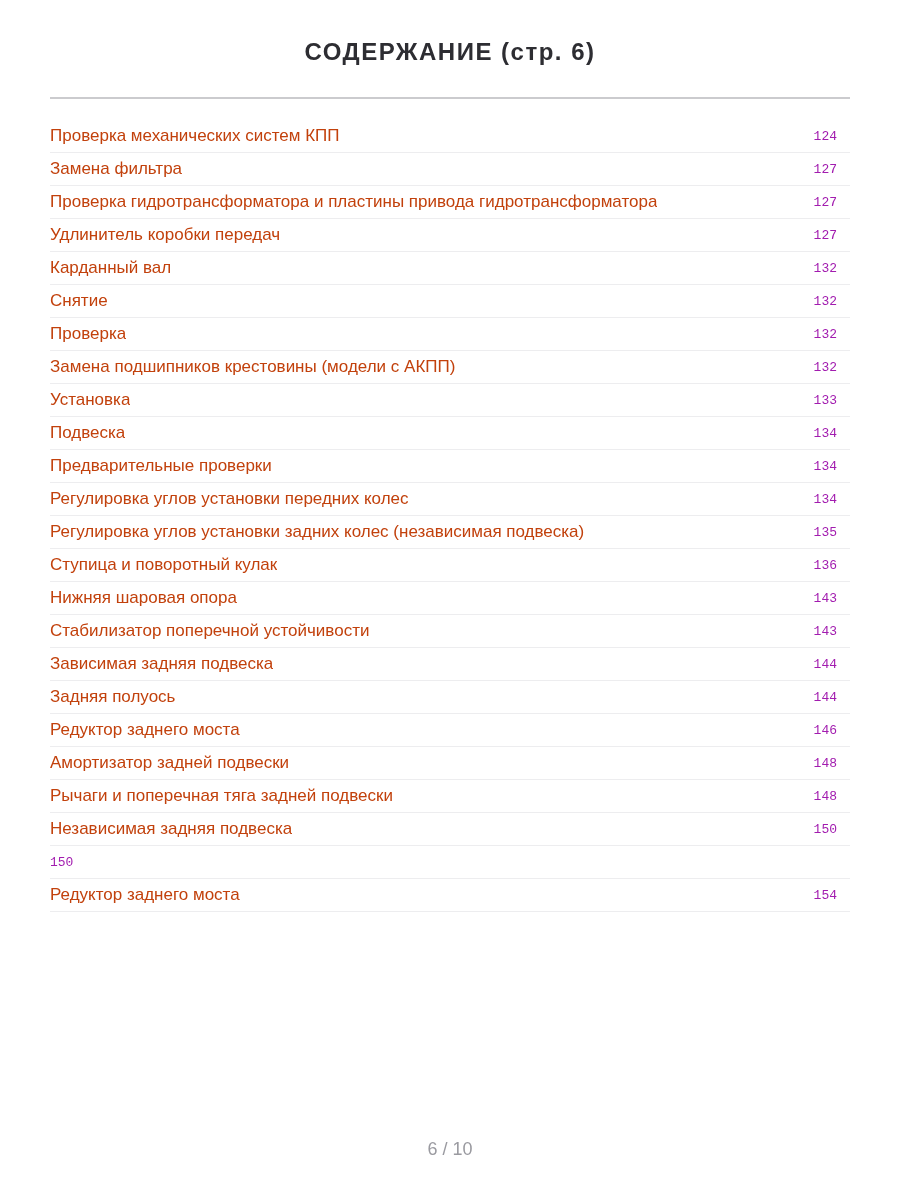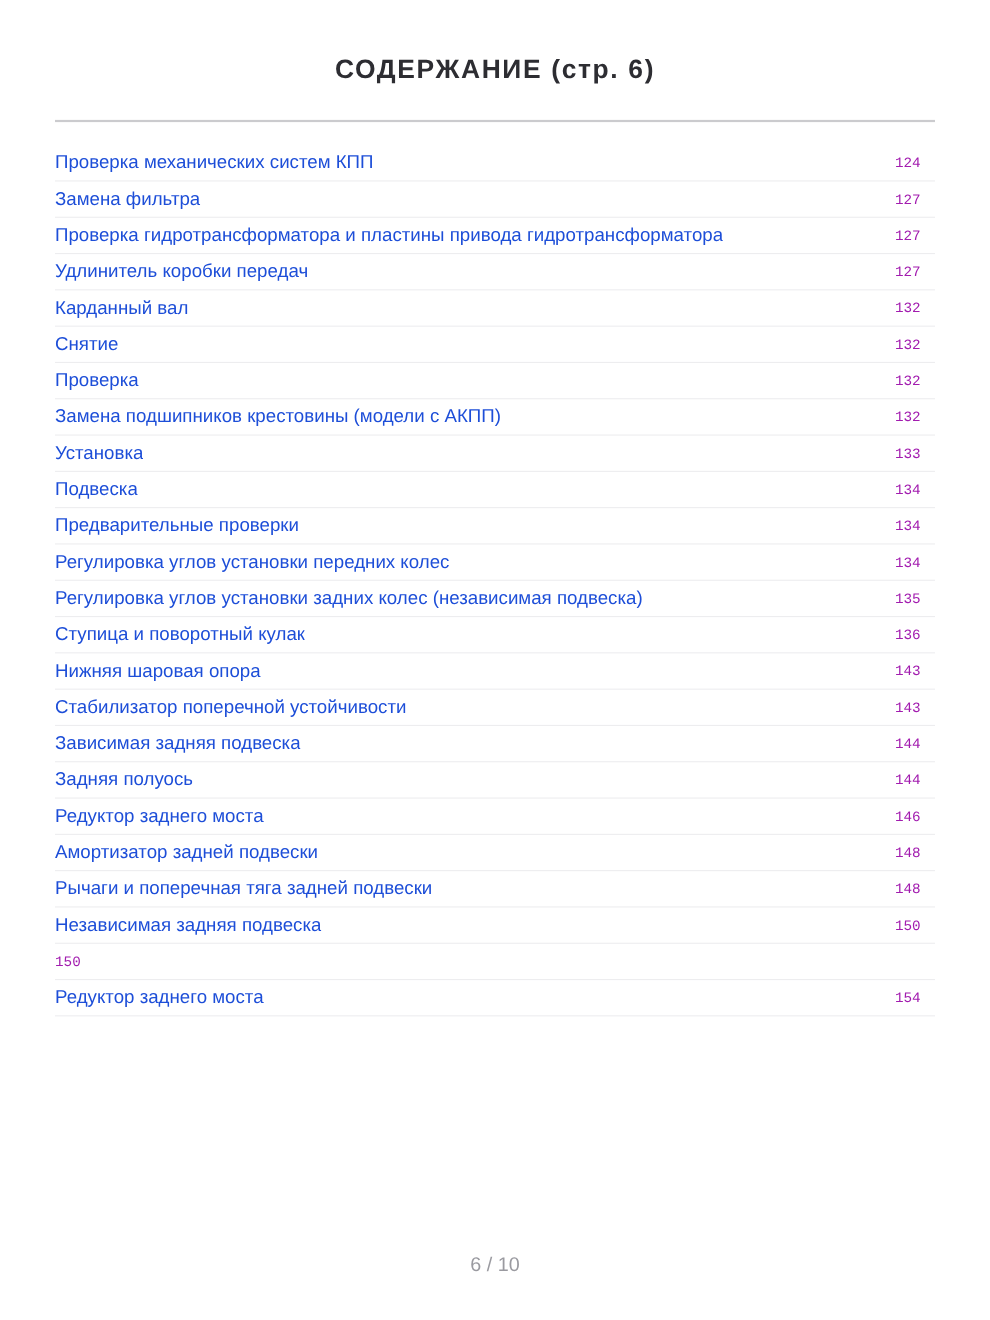--- a/index.html
+++ b/index.html
@@ -9,21 +9,21 @@
     height: 1200px;
     background: #ffffff;
     font-family: "Liberation Sans", sans-serif;
     position: relative;
     overflow: hidden;
   }
   .page {
     padding: 0 50px;
   }
   .title {
-    margin: 12px;
+    margin: 0;
     padding-top: 38px;
     text-align: center;
     font-size: 24px;
     font-weight: 700;
     letter-spacing: 1.5px;
     color: #2d2d32;
   }
   .title-divider {
     height: 2px;
     background: #cbcbce;
@@ -35,21 +35,21 @@
   .toc-row {
     display: flex;
     justify-content: space-between;
     align-items: center;
     height: 33px;
     border-bottom: 1px solid #ededef;
     cursor: pointer;
   }
   .toc-label {
     font-size: 17px;
-    color: #1d4ed8;
+    color: #c2410c;
     white-space: nowrap;
     overflow: hidden;
   }
   .toc-page {
     font-size: 13px;
     color: #a21caf;
     padding-right: 13px;
     flex-shrink: 0;
     font-family: Liberation Mono, monospace;
   }

